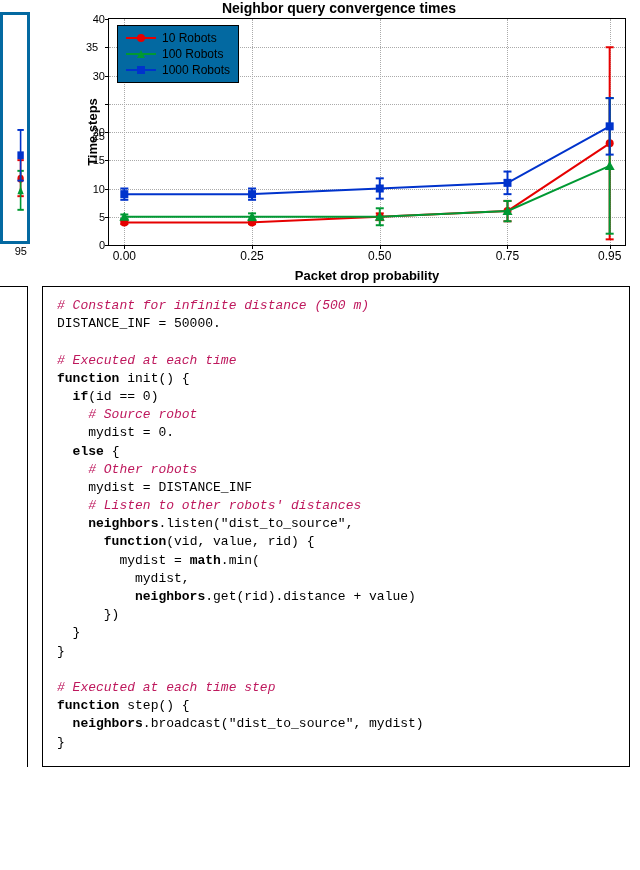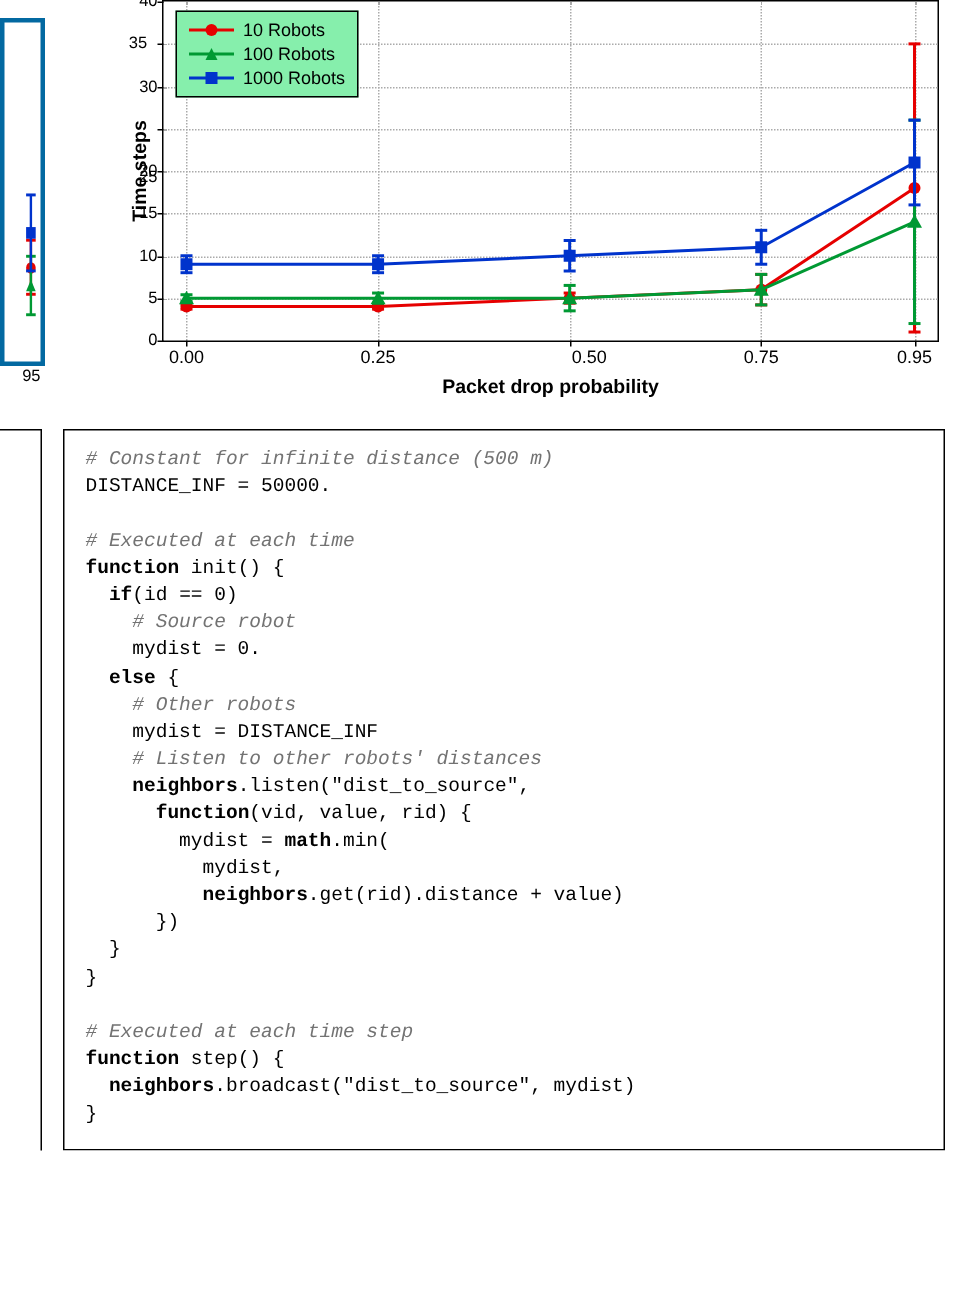--- a/index.html
+++ b/index.html
@@ -107,21 +107,21 @@
     position: absolute;
     top: 0;
     bottom: 0;
     width: 0;
     border-left: 1px dotted #aaa;
   }
   .legend {
     position: absolute;
     top: 6px;
     left: 8px;
-    background: #86efac;
+    background: #0369a1;
     border: 1px solid #000;
     padding: 4px 8px;
     font-size: 12px;
     z-index: 10;
   }
   .legend-row {
     display: flex;
     align-items: center;
     gap: 6px;
     padding: 1px 0;
@@ -167,21 +167,21 @@
     margin-left: 42px;
     margin-right: 10px;
     border: 1px solid #000;
     padding: 10px 14px 14px 14px;
     background: #fff;
     font-family: "Courier New", monospace;
     font-size: 13px;
     line-height: 1.4;
     white-space: pre;
   }
-  .code-panel .comment { color: #737373; font-style: italic; }
+  .code-panel .comment { color: #be185d; font-style: italic; }
   .code-panel .kw { font-weight: bold; }
 </style>
 </head>
 <body>
 
 <div class="top-region">
 
   <div class="left-chart-sliver">
     <svg class="series" viewBox="0 0 30 232" preserveAspectRatio="none">
 
@@ -195,20 +195,21 @@
       <polygon points="22,176 18,184 26,184" fill="#009933"></polygon>
       <line x1="22" y1="118" x2="22" y2="170" stroke="#0033cc" stroke-width="2"></line>
       <line x1="18" y1="118" x2="26" y2="118" stroke="#0033cc" stroke-width="2"></line>
       <line x1="18" y1="170" x2="26" y2="170" stroke="#0033cc" stroke-width="2"></line>
       <rect x="18" y="140" width="8" height="8" fill="#0033cc"></rect>
     </svg>
     <div class="sliver-tick">95</div>
   </div>
 
   <div class="main-chart">
+    <div class="chart-title">Neighbor query convergence times</div>
     <div class="plot-box">
       <div class="y-label">Time steps</div>
       <div class="x-label">Packet drop probability</div>
       <div id="grid-container">
           <div class="grid-h" style="top: 197.75px;"></div>
           <div class="grid-h" style="top: 169.5px;"></div>
           <div class="grid-h" style="top: 141.25px;"></div>
           <div class="grid-h" style="top: 113px;"></div>
           <div class="grid-h" style="top: 84.75px;"></div>
           <div class="grid-h" style="top: 56.5px;"></div>
@@ -235,21 +236,21 @@
           <div class="y-tick" style="top: 56.5px;">30</div>
           <div class="y-tick-mark" style="top: 56.5px;"></div>
           <div class="y-tick" style="top: 28.25px; text-align: center;">35</div>
           <div class="y-tick-mark" style="top: 28.25px;"></div>
           <div class="y-tick" style="top: 0px;">40</div>
           <div class="y-tick-mark" style="top: 0px;"></div>
           <div class="x-tick" style="left: 15.3267px;">0.00</div>
           <div class="x-tick-mark" style="left: 15.3267px;"></div>
           <div class="x-tick" style="left: 143.05px;">0.25</div>
           <div class="x-tick-mark" style="left: 143.05px;"></div>
-          <div class="x-tick" style="left: 270.772px; margin-left: 13px;">0.50</div>
+          <div class="x-tick" style="left: 270.772px;">0.50</div>
           <div class="x-tick-mark" style="left: 270.772px;"></div>
           <div class="x-tick" style="left: 398.495px;">0.75</div>
           <div class="x-tick-mark" style="left: 398.495px;"></div>
           <div class="x-tick" style="left: 500.673px;">0.95</div>
           <div class="x-tick-mark" style="left: 500.673px;"></div>
         </div>
 
       <div class="legend">
         <div class="legend-row">
           <span class="legend-swatch">

